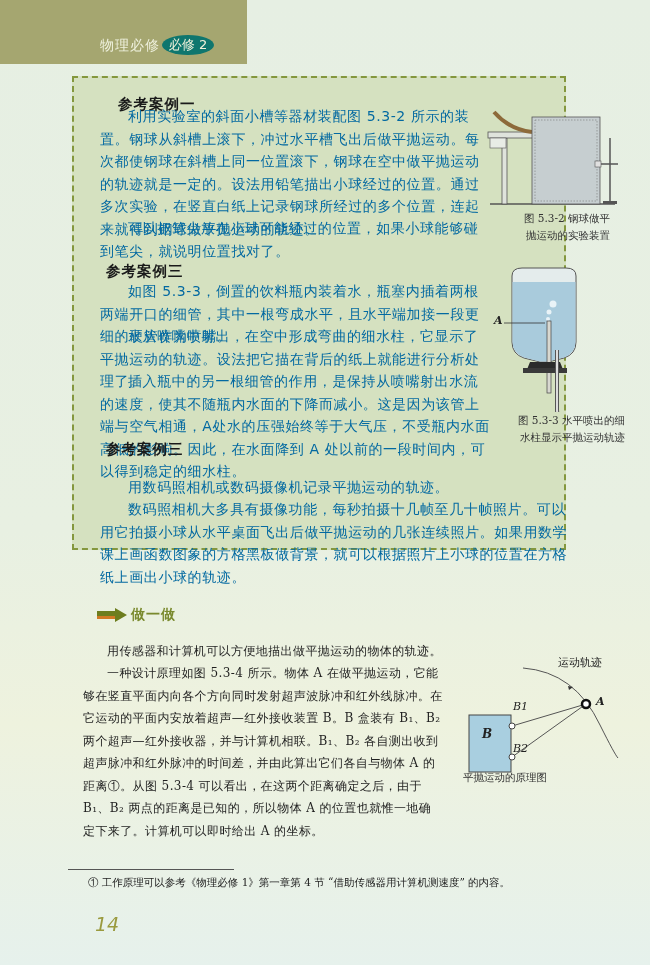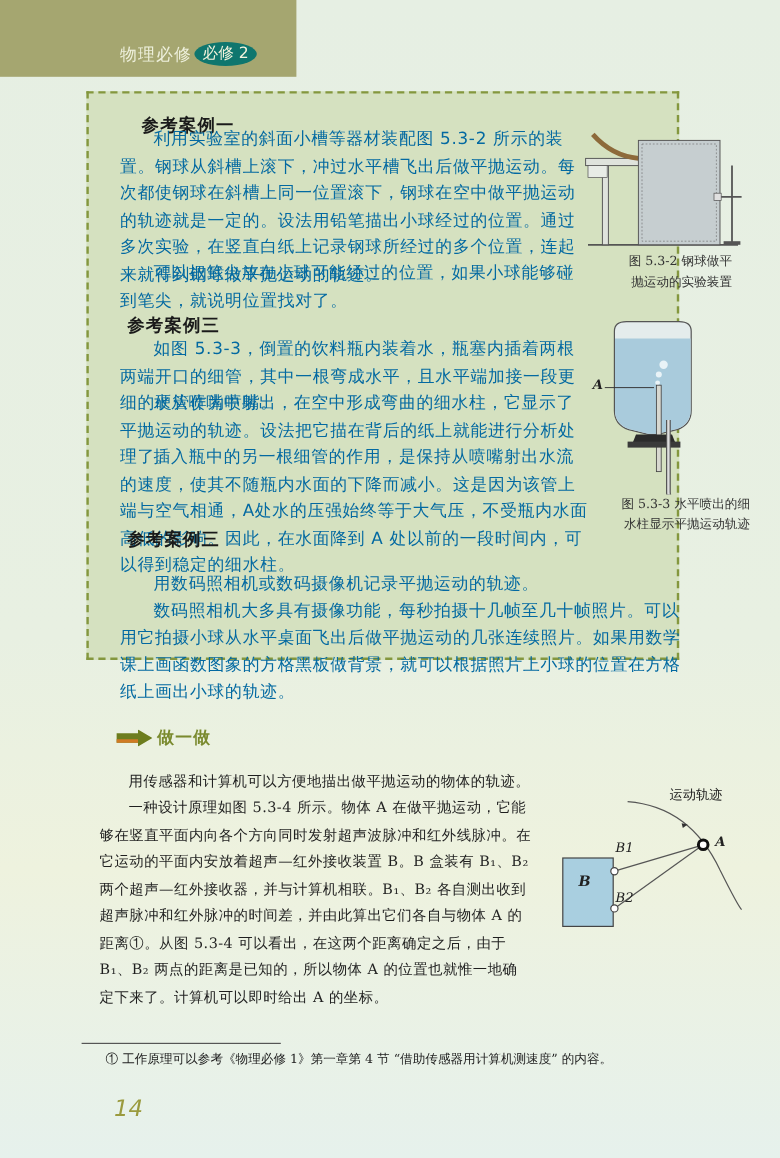--- a/index.html
+++ b/index.html
@@ -155,18 +155,19 @@
   <circle cx="57" cy="117" r="3" fill="#fff" stroke="#444" stroke-width="1"></circle>
 
   <circle cx="131" cy="64" r="4" fill="#fff" stroke="#111" stroke-width="2.5"></circle>
 </svg>
 <div style="position:absolute; left:558px; top:655px; font-size:11px; color:#222;">运动轨迹</div>
 <div style="position:absolute; left:596px; top:695px; font-family:'DejaVu Serif',serif; font-style:italic; font-weight:bold; font-size:11px; color:#222;">A</div>
 <div style="position:absolute; left:482px; top:727px; font-family:'DejaVu Serif',serif; font-style:italic; font-weight:bold; font-size:12px; color:#222;">B</div>
 <div style="position:absolute; left:513px; top:700px; font-family:'DejaVu Serif',serif; font-style:italic; font-size:11px; color:#222;">B1</div>
 <div style="position:absolute; left:513px; top:742px; font-family:'DejaVu Serif',serif; font-style:italic; font-size:11px; color:#222;">B2</div>
 <div class="caption" style="left:463px; top:769px; width:175px; text-align:left;">
+  <div>平抛运动的原理图</div>
 </div>
 
 <div class="footnote-rule"></div>
 <div class="footnote">① 工作原理可以参考《物理必修 1》第一章第 4 节 “借助传感器用计算机测速度” 的内容。</div>
 
 <div class="page-number">14</div>
 
 </body></html>

